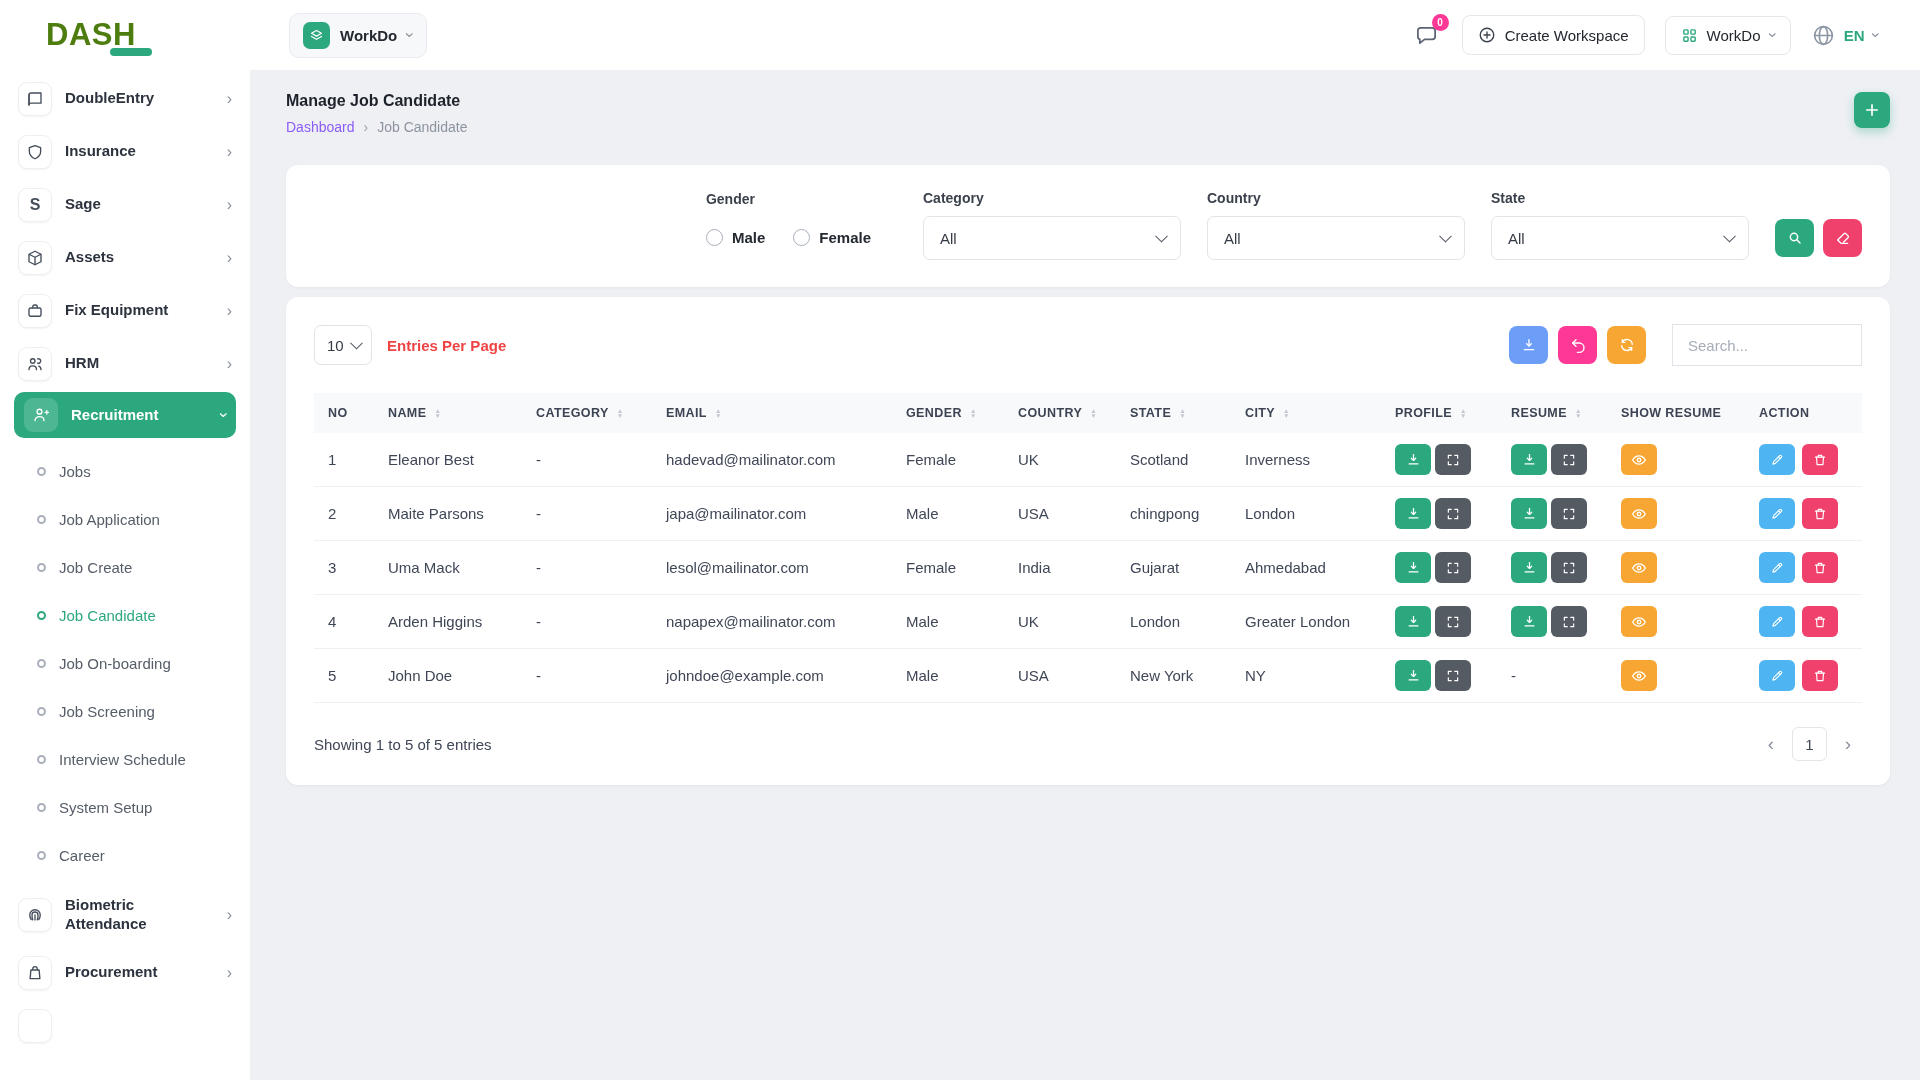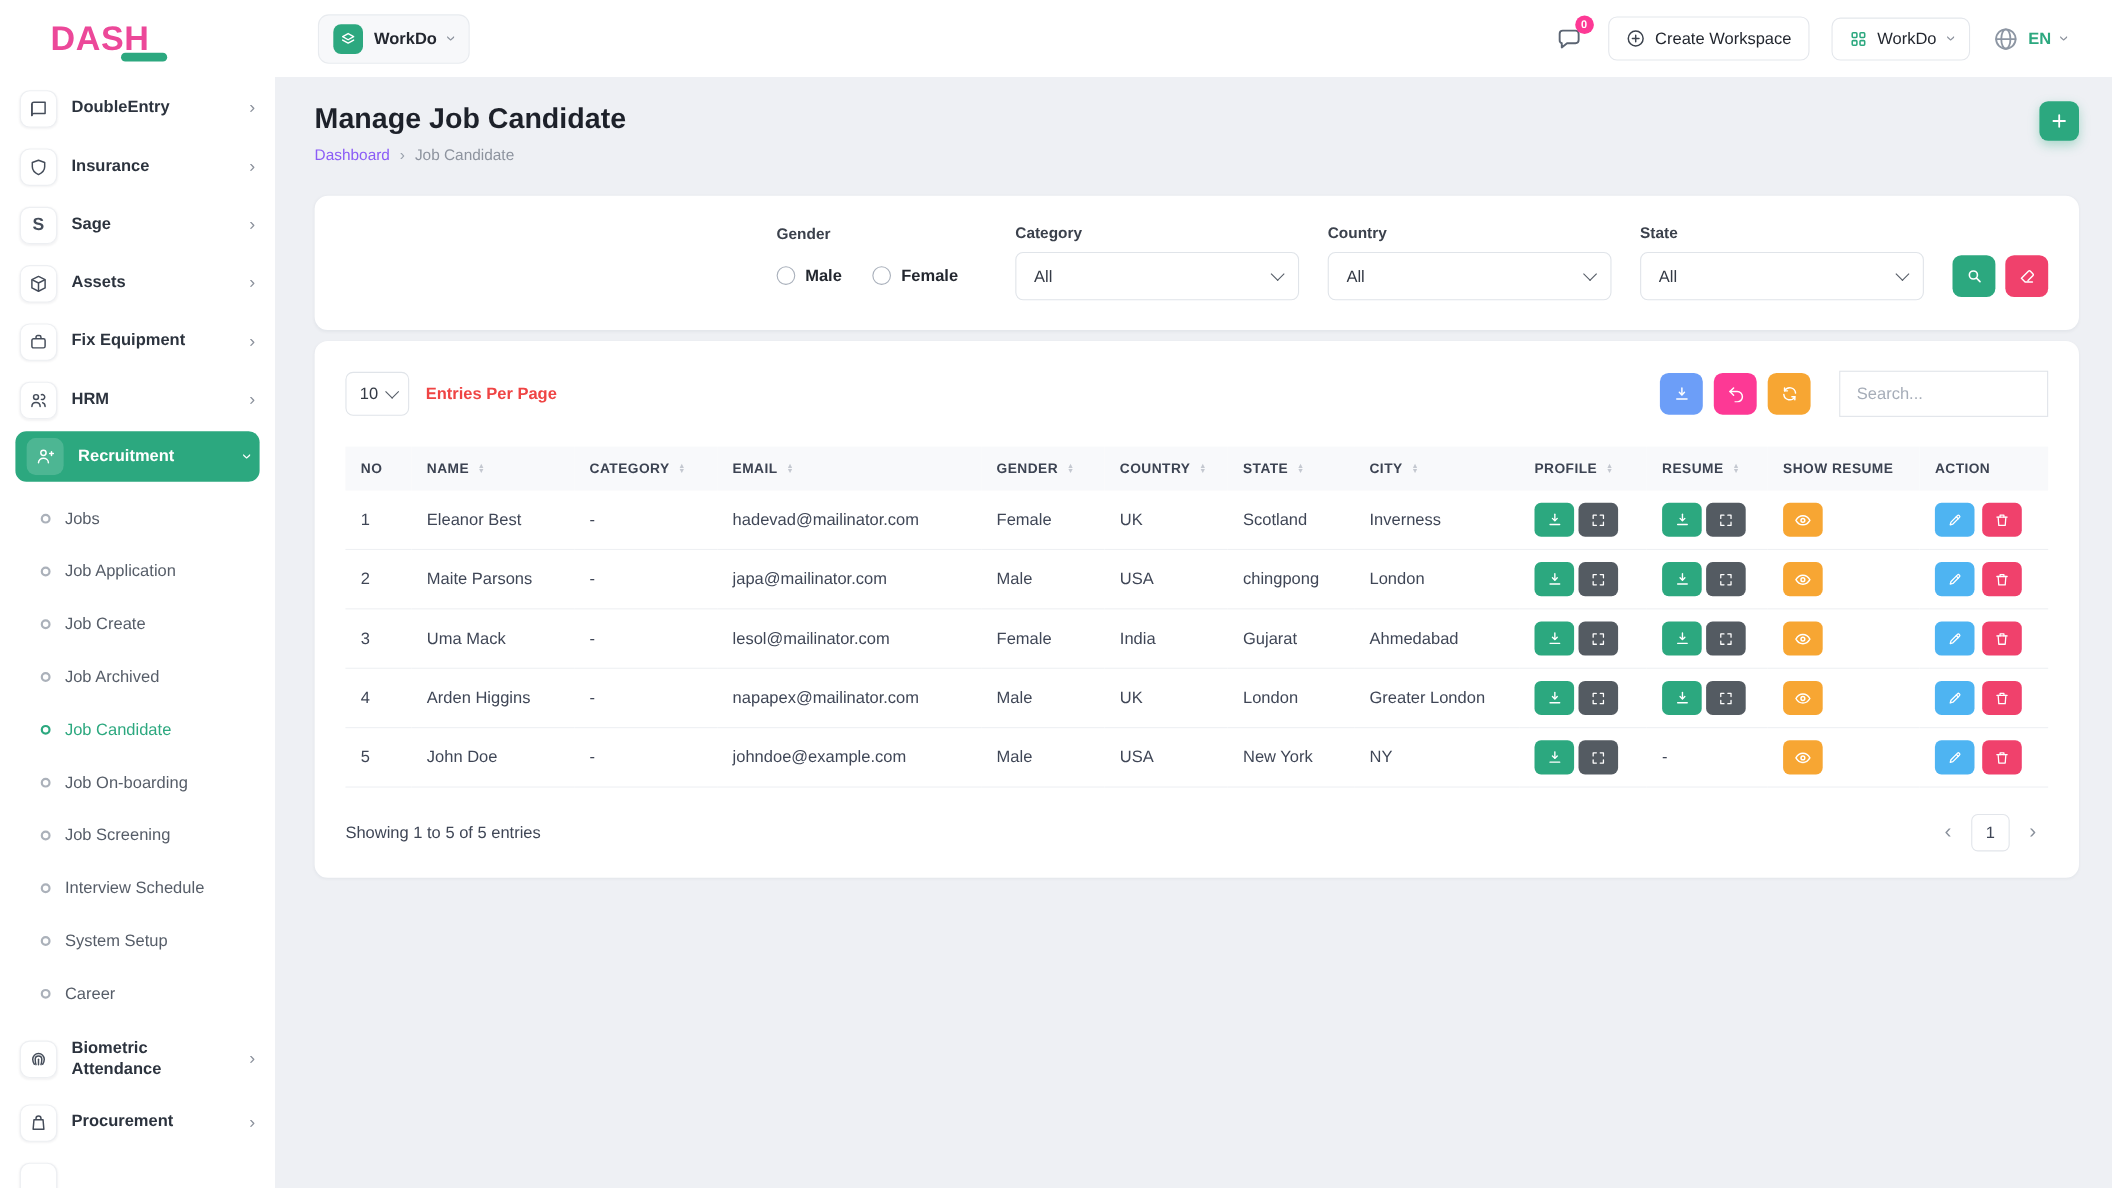--- a/index.html
+++ b/index.html
@@ -5,21 +5,21 @@
   *{margin:0;padding:0;box-sizing:border-box}
   html,body{width:1920px;height:1080px}
   body{font-family:"Liberation Sans","DejaVu Sans",sans-serif;background:#eef0f4;color:#3f4656;overflow:hidden}
   button{font-family:inherit;cursor:pointer;border:none;background:none;color:inherit}
   svg{display:block}
   a{text-decoration:none;cursor:pointer}
 
   
   .header{position:fixed;top:0;left:0;width:1920px;height:70px;background:#fff;display:flex;align-items:center;z-index:20}
   .logo-wrap{width:250px;padding-left:46px;position:relative;display:flex;align-items:center;cursor:pointer}
-  .logo-text{font-size:31px;font-weight:800;color:#ec4899;letter-spacing:.5px}
+  .logo-text{font-size:31px;font-weight:800;color:#4d7c0f;letter-spacing:.5px}
   .logo-dash{position:absolute;left:110px;top:31px;width:42px;height:8px;border-radius:4px;background:#2ca87f}
   .ws-selector{display:flex;align-items:center;gap:10px;background:#f7f8fa;border:1px solid #e8ebef;border-radius:10px;padding:8px 13px;margin-left:39px;cursor:pointer}
   .ws-icon{width:27px;height:27px;border-radius:7px;background:#2ca87f;display:flex;align-items:center;justify-content:center;color:#fff}
   .ws-label{font-size:15px;font-weight:600;color:#23272f}
   .chev{color:#8b919c;font-size:16px;line-height:1}
   .chev.down{display:inline-block;transform:rotate(90deg)}
   .header-right{margin-left:auto;display:flex;align-items:center;gap:20px;padding-right:42px}
   .msg-btn{position:relative;color:#5b6472;cursor:pointer;padding:4px}
   .badge{position:absolute;top:-6px;right:-7px;min-width:17px;height:17px;border-radius:9px;background:#fd3995;color:#fff;font-size:10px;font-weight:700;display:flex;align-items:center;justify-content:center;padding:0 4px}
   .hbtn{display:flex;align-items:center;gap:9px;border:1px solid #e4e7ec;background:#fff;border-radius:8px;padding:10px 15px;font-size:15px;font-weight:500;color:#23272f}
@@ -39,21 +39,21 @@
   .nav-item.tall{height:62px}
   .submenu{padding:7px 0 5px}
   .sub-item{display:flex;align-items:center;gap:13px;height:48px;padding:0 18px 0 37px;font-size:15px;font-weight:500;color:#565d68;cursor:pointer}
   .sub-dot{width:9px;height:9px;border:2px solid #abb1ba;border-radius:50%;flex:0 0 9px}
   .sub-item.active{color:#2ca87f}
   .sub-item.active .sub-dot{border-color:#2ca87f}
 
   
   .main{margin-left:250px;padding:92px 30px 0 36px;width:1670px}
   .page-head{display:flex;align-items:flex-start;justify-content:space-between}
-  h1{font-size:26px;font-weight:700;color:#1d212a}
+  h1{font-size:16px;font-weight:700;color:#1d212a}
   .breadcrumb{margin-top:9px;font-size:14px;display:flex;align-items:center;gap:9px}
   .bc-link{color:#8b5cf6}
   .bc-sep{color:#9aa1ac}
   .bc-cur{color:#8d939e}
   .add-btn{width:36px;height:36px;border-radius:8px;background:#2ca87f;color:#fff;display:flex;align-items:center;justify-content:center;box-shadow:0 4px 10px rgba(44,168,127,.35)}
 
   .card{background:#fff;border-radius:12px;box-shadow:0 1px 3px rgba(25,39,62,.05)}
   .filter-card{margin-top:30px;padding:25px 28px 27px}
   .filter-row{display:flex;justify-content:flex-end;align-items:flex-end;gap:26px}
   .fgroup{display:flex;flex-direction:column}
@@ -256,24 +256,20 @@
       <span>Jobs</span>
     </div>
     <div class="sub-item">
       <span class="sub-dot"></span>
       <span>Job Application</span>
     </div>
     <div class="sub-item">
       <span class="sub-dot"></span>
       <span>Job Create</span>
     </div>
-    <div class="sub-item">
-      <span class="sub-dot"></span>
-      <span>Job Archived</span>
-    </div>
     <div class="sub-item active">
       <span class="sub-dot"></span>
       <span>Job Candidate</span>
     </div>
     <div class="sub-item">
       <span class="sub-dot"></span>
       <span>Job On-boarding</span>
     </div>
     <div class="sub-item">
       <span class="sub-dot"></span>

